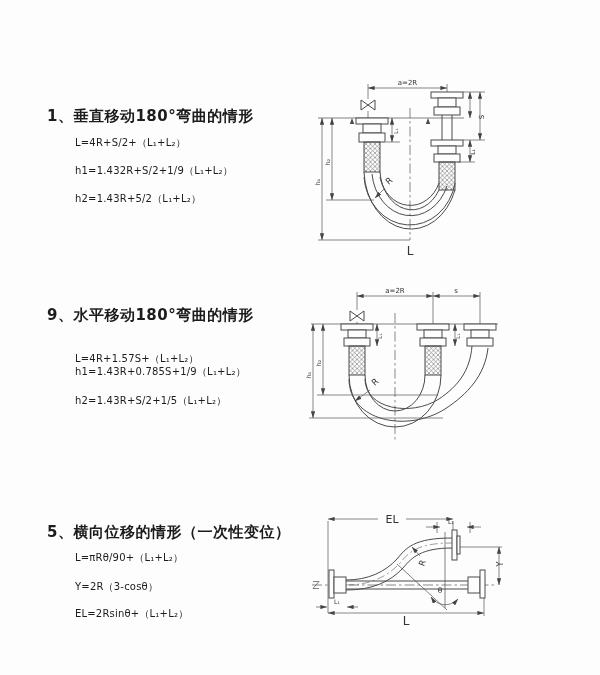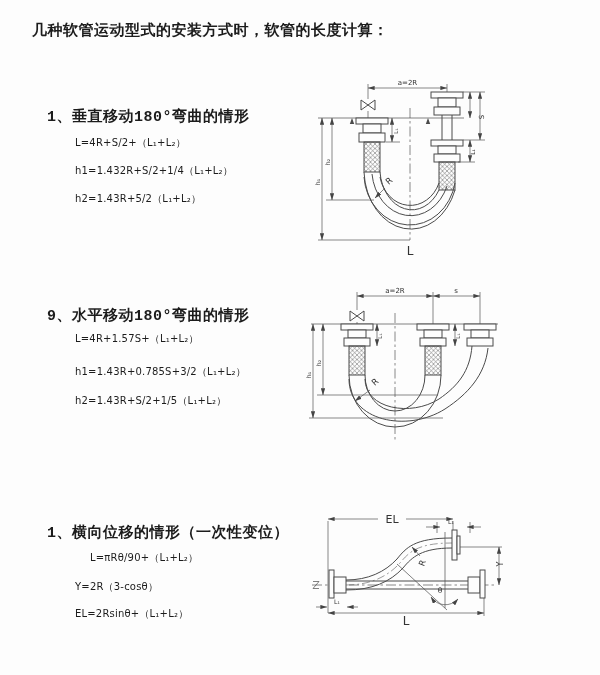--- a/index.html
+++ b/index.html
@@ -1,19 +1,19 @@
 <!DOCTYPE html>
 <html><head>
 <meta charset="utf-8">
 <style>
   html,body{margin:0;padding:0;}
   body{width:600px;height:675px;background:#f4f4f4;font-family:"DejaVu Sans","Liberation Sans",sans-serif;}
   .page{position:absolute;left:0;top:0;width:600px;height:675px;background:#fdfdfd;overflow:hidden;color:#1c1c1c;}
   .title{position:absolute;left:32px;top:21px;font-size:15px;font-weight:700;letter-spacing:.5px;}
-  .sec-heading{position:absolute;font-size:15px;font-weight:700;letter-spacing:.5px;font-family:Liberation Mono, monospace;}
+  .sec-heading{position:absolute;font-size:15px;font-weight:700;letter-spacing:.5px;}
   .formula{position:absolute;font-size:10px;font-weight:400;letter-spacing:.2px;white-space:nowrap;}
   svg.diagram{position:absolute;overflow:visible;}
   .draw{stroke:#4b4b4b;fill:none;stroke-width:1;}
   .dim{stroke:#545454;fill:none;stroke-width:.7;}
   .thin{stroke-width:.7;}
   .cl{stroke-dasharray:10 3 2.5 3;stroke-width:.65;}
   .cl2{stroke-dasharray:8 3 2 3;stroke-width:.55;}
   svg text{stroke:none;fill:#333;font-family:"DejaVu Sans","Liberation Sans",sans-serif;font-weight:500;}
   .bar{fill:#fdfdfd;}
   .hatch{fill:url(#xh);}
@@ -29,26 +29,25 @@
       <path d="M0 0L4.5 4.5M4.5 0L0 4.5" stroke="#6a6a6a" stroke-width="0.55"></path>
     </pattern>
     <marker id="ar" viewBox="0 0 10 6" markerWidth="10" markerHeight="6" refX="9.5" refY="3" orient="auto-start-reverse">
       <path d="M0 0L10 3L0 6Z" fill="#444"></path>
     </marker>
   </defs>
 </svg>
 
 <div class="page">
 
-  <div class="title">几种软管运动型式的安装方式时，软管的长度计算：</div>
 
   <div>
     <div class="sec-heading" style="left:47px;top:107px">1、垂直移动180°弯曲的情形</div>
     <div class="formula" style="left:75px;top:136px">L=4R+S/2+（L₁+L₂）</div>
-    <div class="formula" style="left:75px;top:164px">h1=1.432R+S/2+1/4（L₁+L₂）</div>
+    <div class="formula" style="left:75px;top:164px">h1=1.432R+S/2+1/9（L₁+L₂）</div>
     <div class="formula" style="left:75px;top:192px">h2=1.43R+5/2（L₁+L₂）</div>
   </div>
 
   <svg class="diagram" style="left:312px;top:72px" width="292" height="192" viewBox="0 0 292 192">
     <g class="draw">
       <line class="cl" x1="98" y1="36" x2="98" y2="168"></line>
       <path class="thin" d="M6 46 H152"></path>
       <path class="solid" d="M40 46 L37.8 52 L42.2 52 Z"></path>
       <path class="solid" d="M116 46 L113.8 52 L118.2 52 Z"></path>
     </g>
@@ -98,22 +97,22 @@
       <path d="M74 70 H88"></path>
       <text x="85.5" y="59" font-size="5.5" transform="rotate(-90 85.5 59)" text-anchor="middle">L₁</text>
       <line x1="73" y1="116" x2="63" y2="126" marker-end="url(#ar)"></line>
       <text x="79" y="111" font-size="8.5" transform="rotate(-42 79 111)" text-anchor="middle">R</text>
       <text x="98" y="183" font-size="12" text-anchor="middle">L</text>
     </g>
   </svg>
 
   <div>
     <div class="sec-heading" style="left:47px;top:306px">9、水平移动180°弯曲的情形</div>
-    <div class="formula" style="left:75px;top:332px">L=4R+1.57S+（L₁+L₂）</div>
-    <div class="formula" style="left:75px;top:365px">h1=1.43R+0.785S+3/2（L₁+L₂）</div>
+    <div class="formula" style="left:75px;top:352px">L=4R+1.57S+（L₁+L₂）</div>
+    <div class="formula" style="left:75px;top:365px">h1=1.43R+0.785S+1/9（L₁+L₂）</div>
     <div class="formula" style="left:75px;top:394px">h2=1.43R+S/2+1/5（L₁+L₂）</div>
   </div>
 
   <svg class="diagram" style="left:303px;top:283px" width="297" height="180" viewBox="0 0 297 180">
     <g class="draw">
       <path class="thin" d="M8 41 H195"></path>
       <line class="cl" x1="92" y1="30" x2="92" y2="157"></line>
       <path class="solid" d="M40 41 L37.8 47 L42.2 47 Z"></path>
       <path class="solid" d="M116 41 L113.8 47 L118.2 47 Z"></path>
     </g>
@@ -158,22 +157,22 @@
       <line x1="74" y1="41" x2="74" y2="63" marker-start="url(#ar)" marker-end="url(#ar)"></line>
       <text x="78.5" y="53" font-size="5.5" transform="rotate(-90 78.5 53)" text-anchor="middle">L₁</text>
       <line x1="152" y1="41" x2="152" y2="63" marker-start="url(#ar)" marker-end="url(#ar)"></line>
       <text x="156.5" y="53" font-size="5.5" transform="rotate(-90 156.5 53)" text-anchor="middle">L₁</text>
       <line x1="67" y1="107" x2="52" y2="118" marker-end="url(#ar)"></line>
       <text x="74" y="101" font-size="8.5" transform="rotate(-42 74 101)" text-anchor="middle">R</text>
     </g>
   </svg>
 
   <div>
-    <div class="sec-heading" style="left:47px;top:523px">1、横向位移的情形（一次性变位）</div>
-    <div class="formula" style="left:90px;top:551px">L=πRθ/90+（L₁+L₂）</div>
+    <div class="sec-heading" style="left:47px;top:523px">5、横向位移的情形（一次性变位）</div>
+    <div class="formula" style="left:75px;top:551px">L=πRθ/90+（L₁+L₂）</div>
     <div class="formula" style="left:75px;top:580px">Y=2R（3-cosθ）</div>
     <div class="formula" style="left:75px;top:607px">EL=2Rsinθ+（L₁+L₂）</div>
   </div>
 
   <svg class="diagram" style="left:300px;top:500px" width="300" height="155" viewBox="0 0 300 155">
     <g class="draw">
       <line class="cl" x1="12" y1="85" x2="196" y2="85"></line>
       <path class="thin" d="M13 81.5 H19 L13 88.5 H19"></path>
       <path class="thin" d="M145 32 V108"></path>
       <path class="thin" d="M97 64 L147 110"></path>

